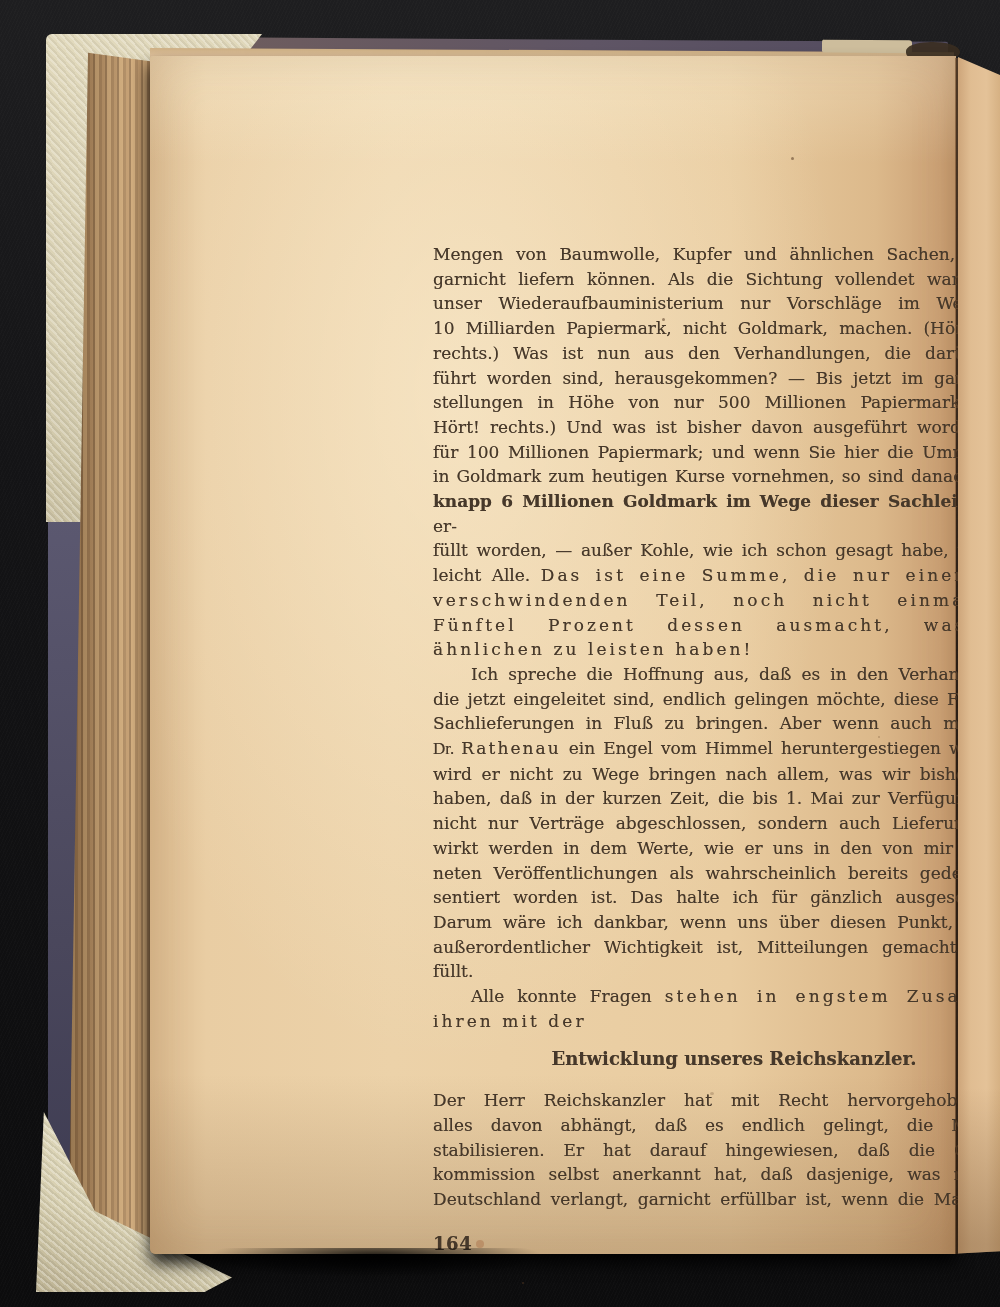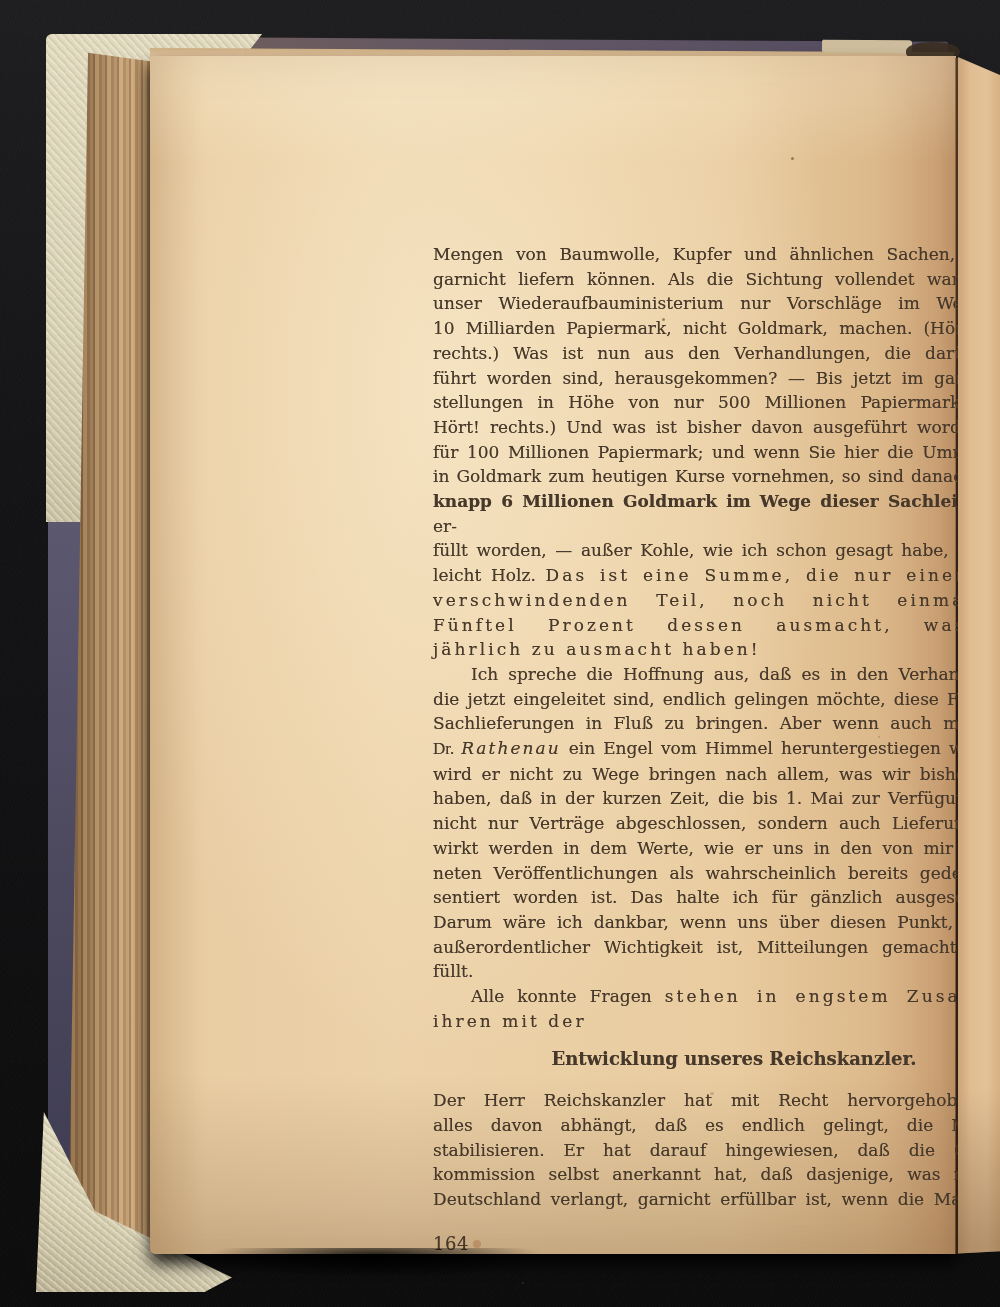--- a/index.html
+++ b/index.html
@@ -103,24 +103,24 @@
   }
   .line{ text-align:justify; text-align-last:justify; }
   .line.end{ text-align-last:left; }
   .line.indent{ text-indent:38px; }
   .line.heading{
     text-align:center; text-align-last:center;
     font-weight:700; font-size:18px; margin:13px 0 17px;
   }
   .seg-b{font-weight:700;}
   .seg-sp{letter-spacing:.18em;}
-  .seg-nm{letter-spacing:.12em;font-style:italic;}
+  .seg-nm{letter-spacing:.12em;}
   .seg-ant{font-family:"Liberation Serif",serif;margin-top:24px;}
   .pagenum-row{ margin-top:20px; text-align:left; text-align-last:left; }
-  .pagenum{ font-size:18px; letter-spacing:.03em; }
+  .pagenum{ font-size:18px; letter-spacing:.03em;font-weight:bold; }
   .pagenum-dot{
     display:inline-block; width:8px; height:8px; border-radius:50%;
     background:var(--blemish); opacity:.55; margin-left:4px; vertical-align:2px;
     filter:blur(.6px);
   }
 </style>
 </head>
 <body>
 
 <div class="abs cover-left"></div>
@@ -140,24 +140,24 @@
         <div class="line"><span class="seg-n">unser Wiederaufbauministerium nur Vorschläge im Werte von</span></div>
         <div class="line"><span class="seg-n">10 Milliarden Papiermark, nicht Goldmark, machen. (Hört! Hört!</span></div>
         <div class="line"><span class="seg-n">rechts.) Was ist nun aus den Verhandlungen, die darüber ge-</span></div>
         <div class="line"><span class="seg-n">führt worden sind, herausgekommen? — Bis jetzt im ganzen Be-</span></div>
         <div class="line"><span class="seg-n">stellungen in Höhe von nur 500 Millionen Papiermark! (Hört!</span></div>
         <div class="line"><span class="seg-n">Hört! rechts.) Und was ist bisher davon ausgeführt worden? Nur</span></div>
         <div class="line"><span class="seg-n">für 100 Millionen Papiermark; und wenn Sie hier die Umrechnung</span></div>
         <div class="line"><span class="seg-n">in Goldmark zum heutigen Kurse vornehmen, so sind danach bisher</span></div>
         <div class="line"><span class="seg-b">knapp 6 Millionen Goldmark im Wege dieser Sachleistungen</span><span class="seg-n"> er-</span></div>
         <div class="line"><span class="seg-n">füllt worden, — außer Kohle, wie ich schon gesagt habe, und viel-</span></div>
-        <div class="line"><span class="seg-n">leicht Holz. </span><span class="seg-sp">Das ist eine Summe, die nur einen ganz</span></div>
+        <div class="line"><span class="seg-n">leicht Alle. </span><span class="seg-sp">Das ist eine Summe, die nur einen ganz</span></div>
         <div class="line"><span class="seg-sp">verschwindenden Teil, noch nicht einmal ein</span></div>
         <div class="line"><span class="seg-sp">Fünftel Prozent dessen ausmacht, was wir</span></div>
-        <div class="line end"><span class="seg-sp">jährlich zu ausmacht haben!</span></div>
+        <div class="line end"><span class="seg-sp">ähnlichen zu leisten haben!</span></div>
         <div class="line indent"><span class="seg-n">Ich spreche die Hoffnung aus, daß es in den Verhandlungen,</span></div>
         <div class="line"><span class="seg-n">die jetzt eingeleitet sind, endlich gelingen möchte, diese Frage der</span></div>
         <div class="line"><span class="seg-n">Sachlieferungen in Fluß zu bringen. Aber wenn auch mit Herrn</span></div>
         <div class="line"><span class="seg-ant">Dr. </span><span class="seg-nm">Rathenau</span><span class="seg-n"> ein Engel vom Himmel heruntergestiegen wäre, das</span></div>
         <div class="line"><span class="seg-n">wird er nicht zu Wege bringen nach allem, was wir bisher erlebt</span></div>
         <div class="line"><span class="seg-n">haben, daß in der kurzen Zeit, die bis 1. Mai zur Verfügung steht,</span></div>
         <div class="line"><span class="seg-n">nicht nur Verträge abgeschlossen, sondern auch Lieferungen be-</span></div>
         <div class="line"><span class="seg-n">wirkt werden in dem Werte, wie er uns in den von mir bezeich-</span></div>
         <div class="line"><span class="seg-n">neten Veröffentlichungen als wahrscheinlich bereits gedeckt prä-</span></div>
         <div class="line"><span class="seg-n">sentiert worden ist. Das halte ich für gänzlich ausgeschlossen.</span></div>

